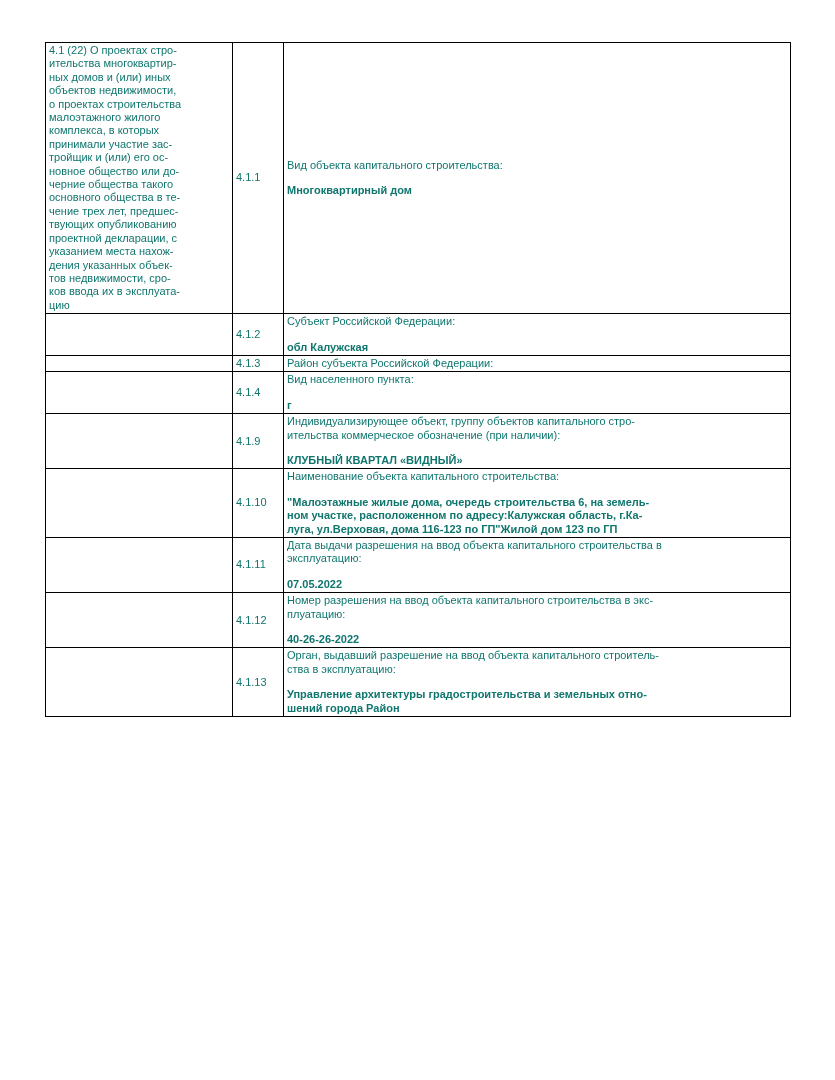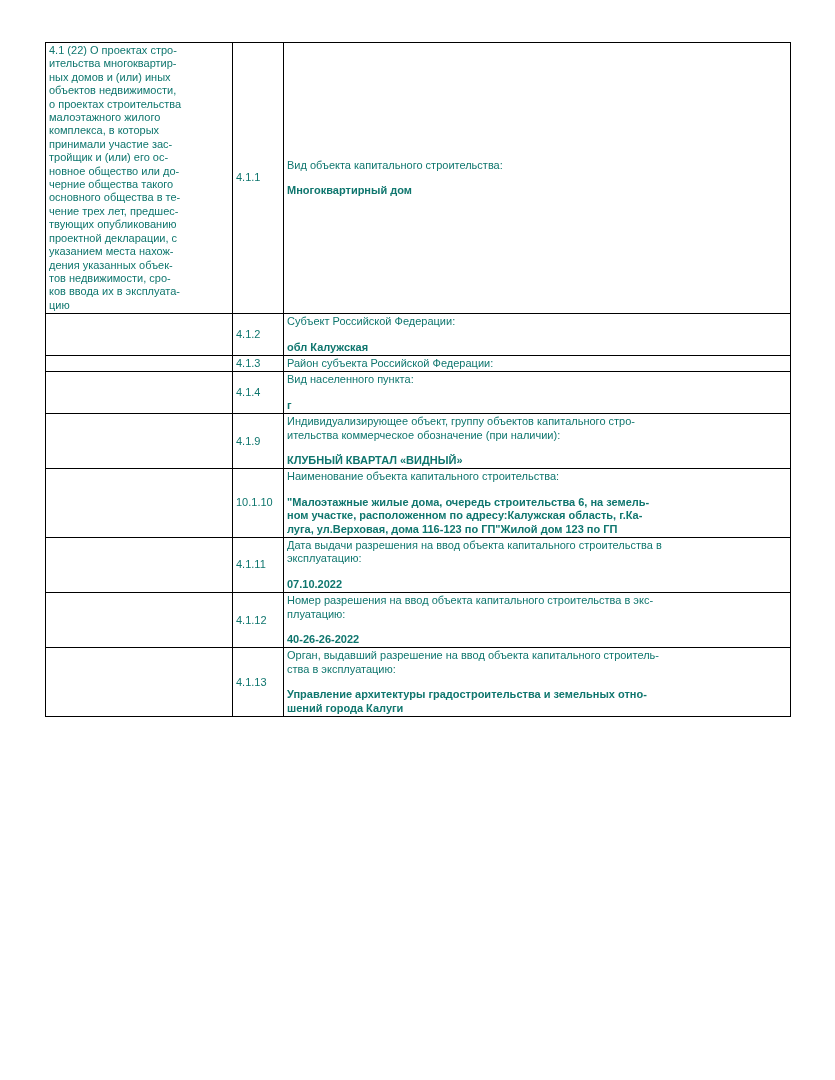--- a/index.html
+++ b/index.html
@@ -148,40 +148,40 @@
       <span class="item-label">Индивидуализирующее объект, группу объектов капитального стро-
 ительства коммерческое обозначение (при наличии):</span>
       <span class="value-line"><span class="value-prefix"></span><span class="value-text">КЛУБНЫЙ КВАРТАЛ «ВИДНЫЙ»</span></span>
     </td>
   </tr>
         <tr>
     <td class="col-desc">
       <span class="desc-text"></span>
     </td>
     <td class="col-num">
-      <span>10.1.10</span>
+      <span>4.1.10</span>
     </td>
     <td class="col-content">
       <span class="item-label">Наименование объекта капитального строительства:</span>
       <span class="value-line"><span class="value-prefix"></span><span class="value-text">"Малоэтажные жилые дома, очередь строительства 6, на земель-
 ном участке, расположенном по адресу:Калужская область, г.Ка-
 луга, ул.Верховая, дома 116-123 по ГП"Жилой дом 123 по ГП</span></span>
     </td>
   </tr>
         <tr>
     <td class="col-desc">
       <span class="desc-text"></span>
     </td>
     <td class="col-num">
       <span>4.1.11</span>
     </td>
     <td class="col-content">
       <span class="item-label">Дата выдачи разрешения на ввод объекта капитального строительства в
 эксплуатацию:</span>
-      <span class="value-line"><span class="value-prefix"></span><span class="value-text">07.10.2022</span></span>
+      <span class="value-line"><span class="value-prefix"></span><span class="value-text">07.05.2022</span></span>
     </td>
   </tr>
         <tr>
     <td class="col-desc">
       <span class="desc-text"></span>
     </td>
     <td class="col-num">
       <span>4.1.12</span>
     </td>
     <td class="col-content">
@@ -194,18 +194,18 @@
     <td class="col-desc">
       <span class="desc-text"></span>
     </td>
     <td class="col-num">
       <span>4.1.13</span>
     </td>
     <td class="col-content">
       <span class="item-label">Орган, выдавший разрешение на ввод объекта капитального строитель-
 ства в эксплуатацию:</span>
       <span class="value-line"><span class="value-prefix"></span><span class="value-text">Управление архитектуры градостроительства и земельных отно-
-шений города Калуги</span></span>
+шений города Район</span></span>
     </td>
   </tr>
       </tbody>
   </table>
 </div>
 
 </body></html>

